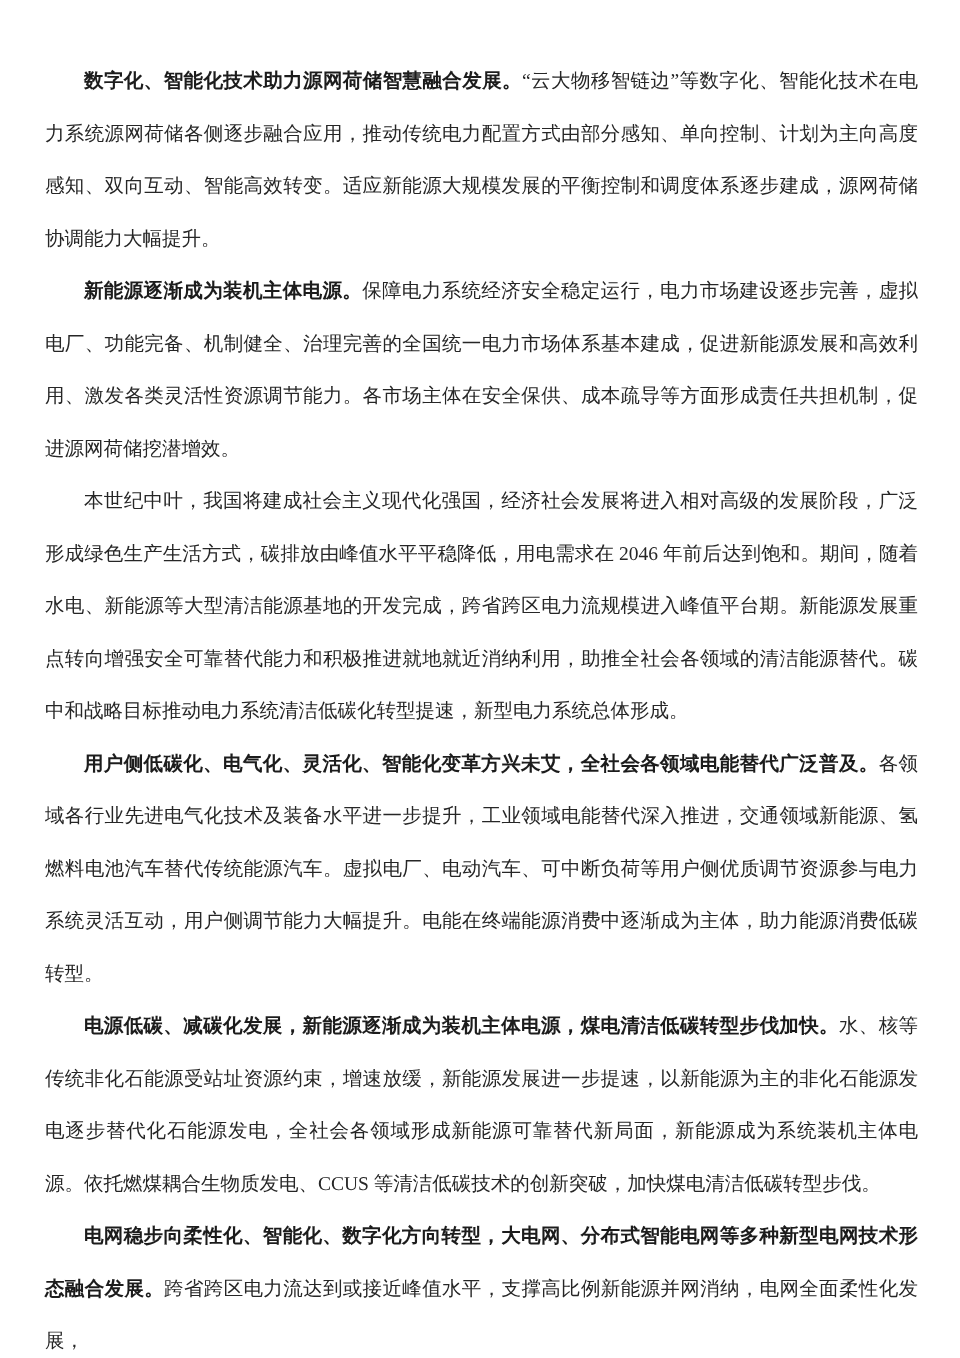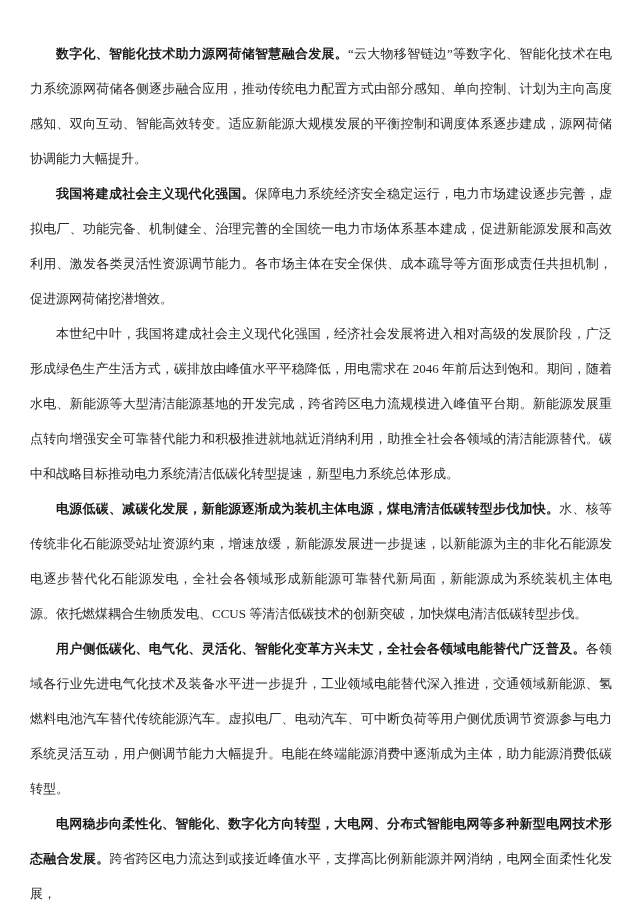--- a/index.html
+++ b/index.html
@@ -38,24 +38,24 @@
     font-weight: 700;
   }
 </style>
 </head>
 <body>
 
 <div class="page">
   <div class="doc-body" id="paragraphs">
   <p class="para"><span class="para-lead">数字化、智能化技术助力源网荷储智慧融合发展。</span><span class="para-text">“云大物移智链边”等数字化、智能化技术在电力系统源网荷储各侧逐步融合应用，推动传统电力配置方式由部分感知、单向控制、计划为主向高度感知、双向互动、智能高效转变。适应新能源大规模发展的平衡控制和调度体系逐步建成，源网荷储协调能力大幅提升。</span></p>
 
-  <p class="para"><span class="para-lead">我国将建成社会主义现代化强国。</span><span class="para-text">保障电力系统经济安全稳定运行，电力市场建设逐步完善，虚拟电厂、功能完备、机制健全、治理完善的全国统一电力市场体系基本建成，促进新能源发展和高效利用、激发各类灵活性资源调节能力。各市场主体在安全保供、成本疏导等方面形成责任共担机制，促进源网荷储挖潜增效。</span></p>
+  <p class="para"><span class="para-lead">新能源逐渐成为装机主体电源。</span><span class="para-text">保障电力系统经济安全稳定运行，电力市场建设逐步完善，虚拟电厂、功能完备、机制健全、治理完善的全国统一电力市场体系基本建成，促进新能源发展和高效利用、激发各类灵活性资源调节能力。各市场主体在安全保供、成本疏导等方面形成责任共担机制，促进源网荷储挖潜增效。</span></p>
 
 
   <p class="para"><span class="para-lead"></span><span class="para-text">本世纪中叶，我国将建成社会主义现代化强国，经济社会发展将进入相对高级的发展阶段，广泛形成绿色生产生活方式，碳排放由峰值水平平稳降低，用电需求在 2046 年前后达到饱和。期间，随着水电、新能源等大型清洁能源基地的开发完成，跨省跨区电力流规模进入峰值平台期。新能源发展重点转向增强安全可靠替代能力和积极推进就地就近消纳利用，助推全社会各领域的清洁能源替代。碳中和战略目标推动电力系统清洁低碳化转型提速，新型电力系统总体形成。</span></p>
 
+  <p class="para"><span class="para-lead">用户侧低碳化、电气化、灵活化、智能化变革方兴未艾，全社会各领域电能替代广泛普及。</span><span class="para-text">各领域各行业先进电气化技术及装备水平进一步提升，工业领域电能替代深入推进，交通领域新能源、氢燃料电池汽车替代传统能源汽车。虚拟电厂、电动汽车、可中断负荷等用户侧优质调节资源参与电力系统灵活互动，用户侧调节能力大幅提升。电能在终端能源消费中逐渐成为主体，助力能源消费低碳转型。</span></p>
+
   <p class="para"><span class="para-lead">电源低碳、减碳化发展，新能源逐渐成为装机主体电源，煤电清洁低碳转型步伐加快。</span><span class="para-text">水、核等传统非化石能源受站址资源约束，增速放缓，新能源发展进一步提速，以新能源为主的非化石能源发电逐步替代化石能源发电，全社会各领域形成新能源可靠替代新局面，新能源成为系统装机主体电源。依托燃煤耦合生物质发电、CCUS 等清洁低碳技术的创新突破，加快煤电清洁低碳转型步伐。</span></p>
-
-  <p class="para"><span class="para-lead">用户侧低碳化、电气化、灵活化、智能化变革方兴未艾，全社会各领域电能替代广泛普及。</span><span class="para-text">各领域各行业先进电气化技术及装备水平进一步提升，工业领域电能替代深入推进，交通领域新能源、氢燃料电池汽车替代传统能源汽车。虚拟电厂、电动汽车、可中断负荷等用户侧优质调节资源参与电力系统灵活互动，用户侧调节能力大幅提升。电能在终端能源消费中逐渐成为主体，助力能源消费低碳转型。</span></p>
 
   <p class="para"><span class="para-lead">电网稳步向柔性化、智能化、数字化方向转型，大电网、分布式智能电网等多种新型电网技术形态融合发展。</span><span class="para-text">跨省跨区电力流达到或接近峰值水平，支撑高比例新能源并网消纳，电网全面柔性化发展，</span></p>
 </div>
 </div>
 
 </body></html>

